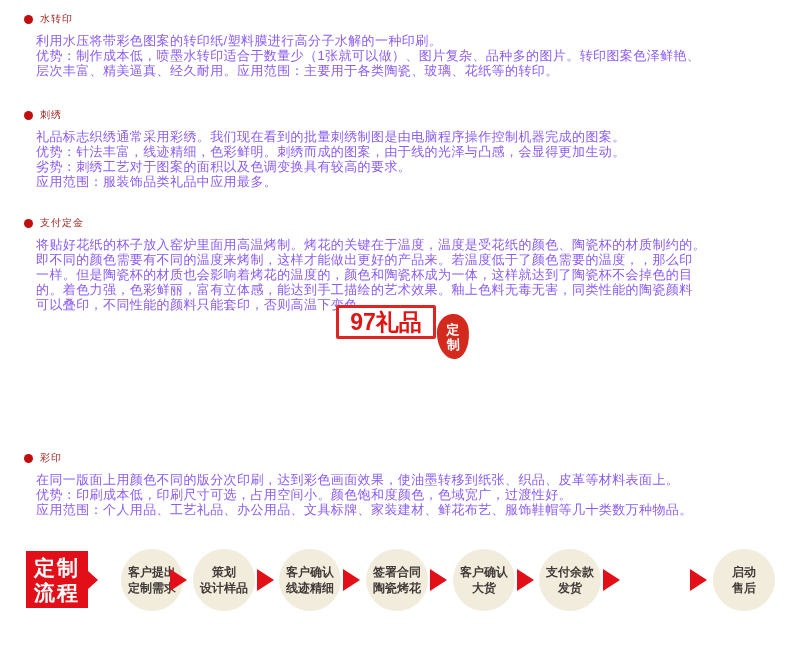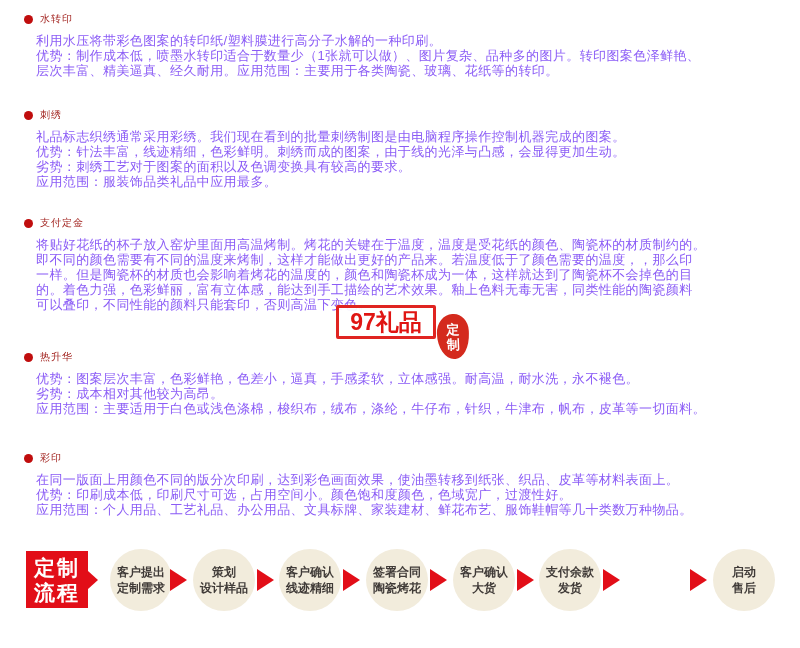--- a/index.html
+++ b/index.html
@@ -92,31 +92,20 @@
     </div>
     <div class="sec-body">
       <div class="body-line">将贴好花纸的杯子放入窑炉里面用高温烤制。烤花的关键在于温度，温度是受花纸的颜色、陶瓷杯的材质制约的。</div>
       <div class="body-line">即不同的颜色需要有不同的温度来烤制，这样才能做出更好的产品来。若温度低于了颜色需要的温度，，那么印</div>
       <div class="body-line">一样。但是陶瓷杯的材质也会影响着烤花的温度的，颜色和陶瓷杯成为一体，这样就达到了陶瓷杯不会掉色的目</div>
       <div class="body-line">的。着色力强，色彩鲜丽，富有立体感，能达到手工描绘的艺术效果。釉上色料无毒无害，同类性能的陶瓷颜料</div>
       <div class="body-line">可以叠印，不同性能的颜料只能套印，否则高温下变色。</div>
     </div>
   </div>
 
-  <div class="section" style="top:350px">
-    <div class="sec-header">
-      <span class="bullet"></span>
-      <span class="sec-title">热升华</span>
-    </div>
-    <div class="sec-body">
-      <div class="body-line">优势：图案层次丰富，色彩鲜艳，色差小，逼真，手感柔软，立体感强。耐高温，耐水洗，永不褪色。</div>
-      <div class="body-line">劣势：成本相对其他较为高昂。</div>
-      <div class="body-line">应用范围：主要适用于白色或浅色涤棉，梭织布，绒布，涤纶，牛仔布，针织，牛津布，帆布，皮革等一切面料。</div>
-    </div>
-  </div>
 
   <div class="section" style="top:451px">
     <div class="sec-header">
       <span class="bullet"></span>
       <span class="sec-title">彩印</span>
     </div>
     <div class="sec-body">
       <div class="body-line">在同一版面上用颜色不同的版分次印刷，达到彩色画面效果，使油墨转移到纸张、织品、皮革等材料表面上。</div>
       <div class="body-line">优势：印刷成本低，印刷尺寸可选，占用空间小。颜色饱和度颜色，色域宽广，过渡性好。</div>
       <div class="body-line">应用范围：个人用品、工艺礼品、办公用品、文具标牌、家装建材、鲜花布艺、服饰鞋帽等几十类数万种物品。</div>
@@ -131,21 +120,21 @@
     <div>制</div>
   </div>
 
   <div class="flow">
     <div class="flow-label">
       <div>定制</div>
       <div>流程</div>
     </div>
     <div class="flow-notch"></div>
 
-    <div class="step" style="left:110px">
+    <div class="step" style="left:121px">
       <div>客户提出</div>
       <div>定制需求</div>
     </div>
     <div class="arrow" style="left:170px"></div>
 
     <div class="step" style="left:193px">
       <div>策划</div>
       <div>设计样品</div>
     </div>
     <div class="arrow" style="left:257px"></div>

